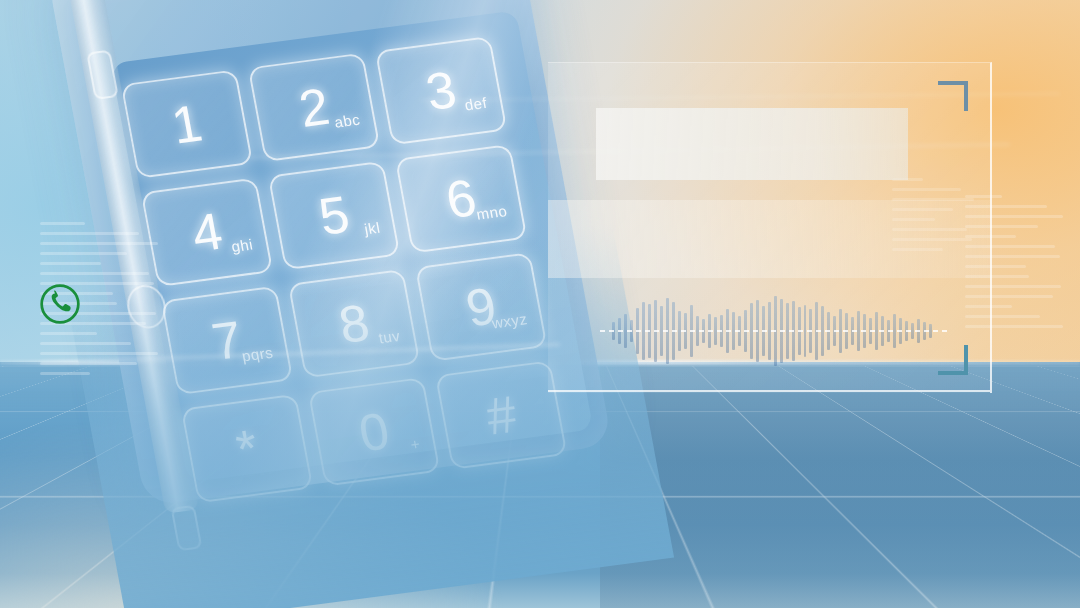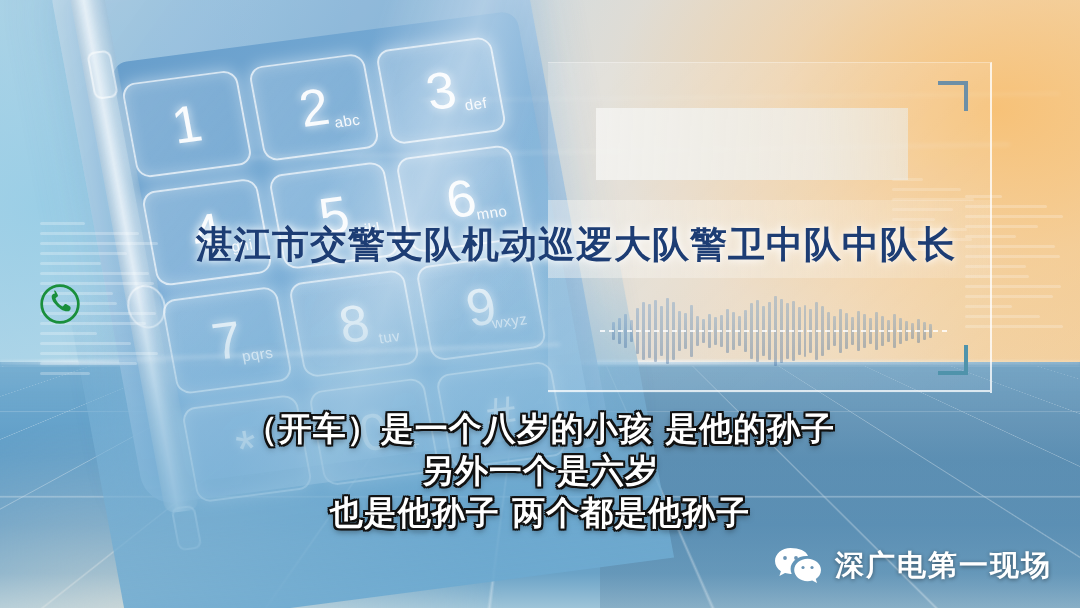--- a/index.html
+++ b/index.html
@@ -443,33 +443,16 @@
   <div id="wave-mid"></div>
 
   <div id="title-band"></div>
 
   <div id="name-bar"></div>
   <svg id="phone-icon" viewBox="0 0 48 48">
     <circle cx="24" cy="24" r="20" fill="none" stroke="#1a8f3c" stroke-width="3"></circle>
     <path d="M18.5 12.5c-2.2 0-3.6 1.5-3.6 3.6 0 2.6 1.5 5.2 3.1 7.2 1.9 2.4 4.3 4.6 7 6.3 2.2 1.4 4.8 2.4 7 2.4 2.1 0 3.6-1.4 3.6-3.5 0-1-.4-1.7-1.3-2.2l-3.3-1.9c-.9-.5-1.8-.3-2.4.5l-1 1.3c-.4.5-.9.6-1.4.3-1.6-.9-3.2-2.3-4.5-3.9-1.1-1.4-1.9-2.8-2.4-4-.2-.6-.1-1 .4-1.4l1.3-1c.8-.6 1-1.5.5-2.4l-1.9-3.3c-.5-.9-1.2-1.3-2.1-1z" fill="#1a8f3c"></path>
   </svg>
 
-  <div id="title-text">湛江市交警支队机动巡逻大队警卫中队中队长</div>
-
-  <div id="subtitles">
-      <span class="sline">（开车）是一个八岁的小孩 是他的孙子</span>
-      <span class="sline">另外一个是六岁</span>
-      <span class="sline">也是他孙子 两个都是他孙子</span>
-    </div>
-
-  <div id="wechat">
-    <svg width="50" height="40" viewBox="0 0 50 40">
-      <path d="M17.5 2C8.9 2 2 7.8 2 15c0 4.1 2.3 7.8 5.9 10.2L6.4 30l5.6-2.9c1.7.5 3.6.8 5.5.8 .4 0 .8 0 1.2 0C17.9 26.2 17.6 24.7 17.6 23c0-7.2 7-13 15.6-13 .6 0 1.2 0 1.8.1C33.3 4.7 26 2 17.5 2z" fill="#ffffff"></path>
-      <circle cx="12" cy="12" r="1.9" fill="#6a94b5"></circle>
-      <circle cx="23" cy="12" r="1.9" fill="#6a94b5"></circle>
-      <path d="M48 24c0-6.2-6-11.2-13.4-11.2S21.2 17.8 21.2 24c0 6.2 6 11.2 13.4 11.2 1.6 0 3.2-.2 4.6-.7L44 37l-1.2-3.9C45.9 31.1 48 27.8 48 24z" fill="#ffffff"></path>
-      <circle cx="30" cy="21.5" r="1.6" fill="#6a94b5"></circle>
-      <circle cx="39" cy="21.5" r="1.6" fill="#6a94b5"></circle>
-    </svg>
-    <span id="wechat-name">深广电第一现场</span>
-  </div>
+
+
 
 </div>
 
 </body></html>

